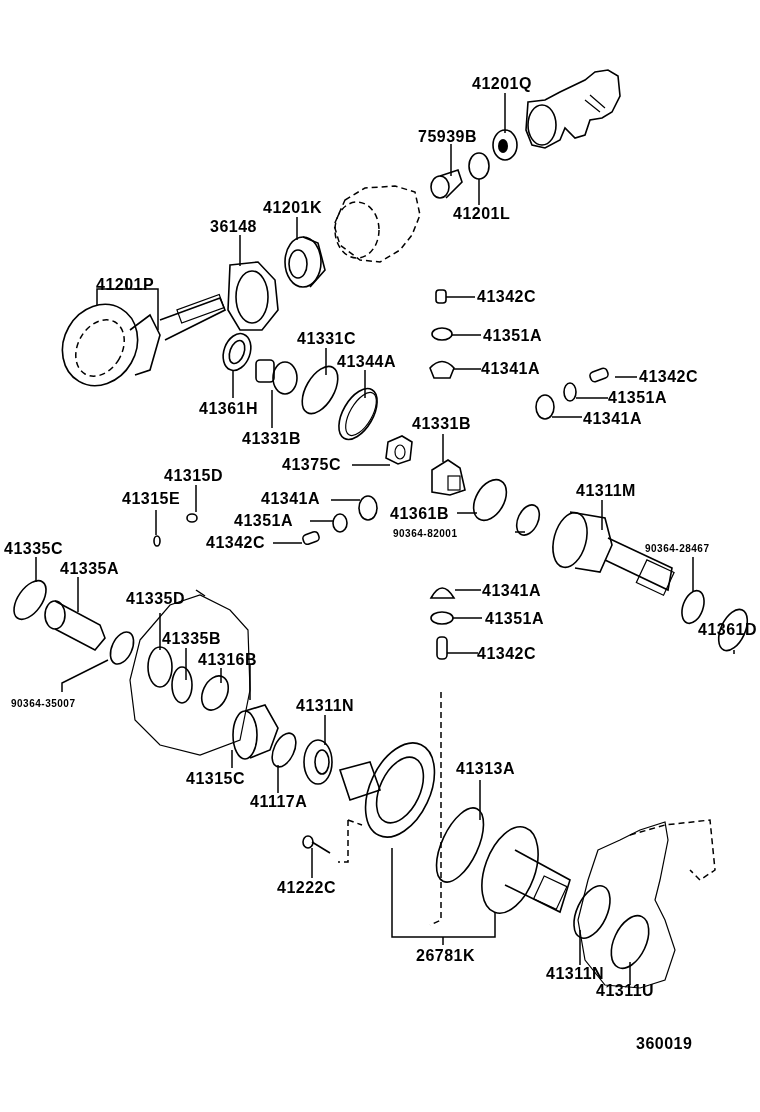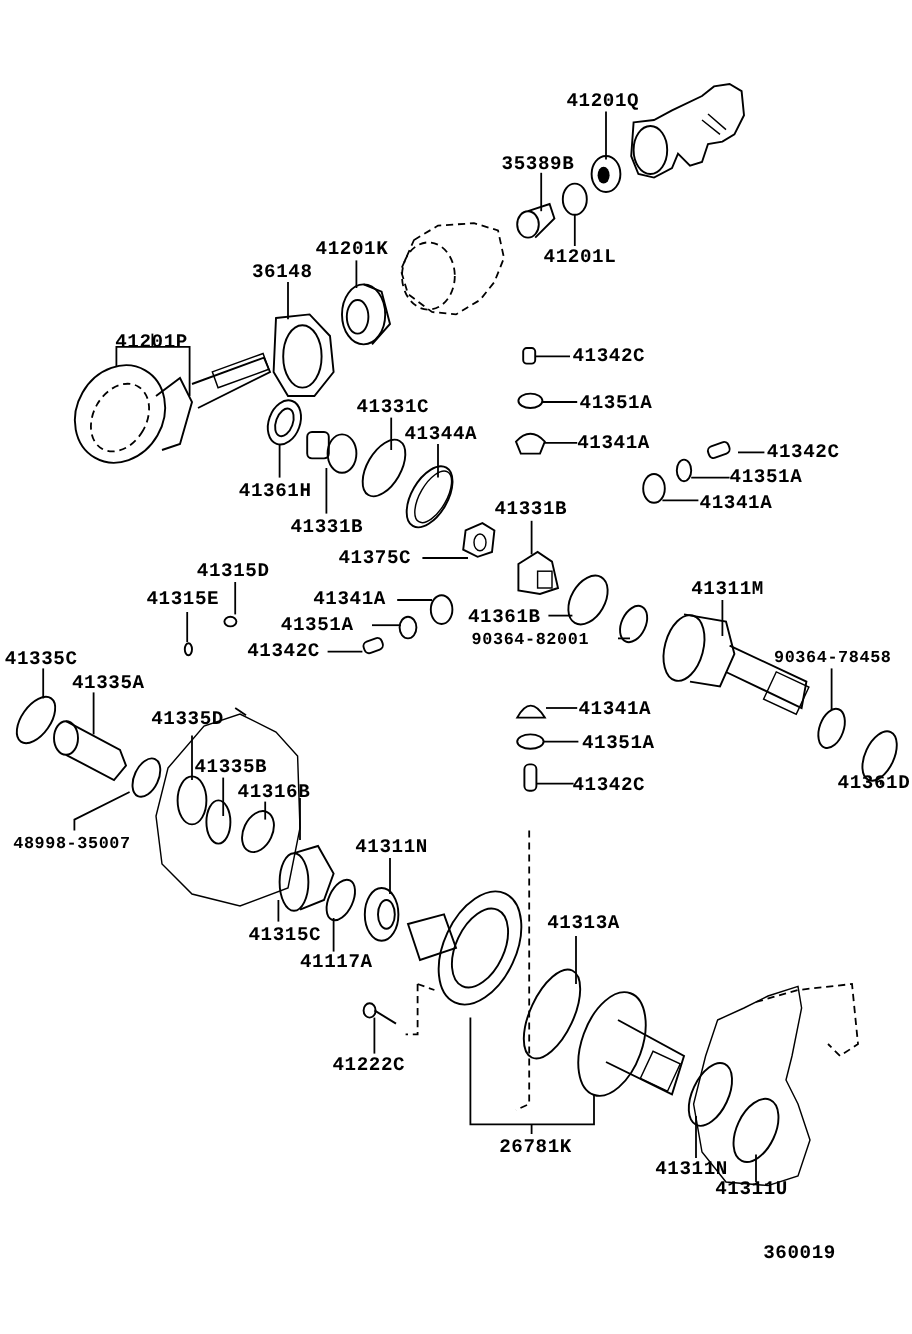--- a/index.html
+++ b/index.html
@@ -1,19 +1,19 @@
 <!DOCTYPE html>
 <html><head>
 <meta charset="utf-8">
 <style>
   html, body { margin:0; padding:0; background:#ffffff; }
   body { width:760px; height:1112px; position:relative; overflow:hidden; font-family:"Liberation Sans", sans-serif; }
   #diagram { position:absolute; left:0; top:0; width:760px; height:1112px; }
-  .lbl { position:absolute; font-family:Liberation Mono, monospace; font-weight:bold; font-size:16px; color:#000; white-space:nowrap; letter-spacing:0.5px; line-height:18px;text-align:right; }
-  .lbl.small { font-size:14px; }
+  .lbl { position:absolute; font-family:Liberation Sans, sans-serif; font-weight:bold; font-size:16px; color:#000; white-space:nowrap; letter-spacing:0.5px; line-height:18px;text-align:right; }
+  .lbl.small { font-size:10px; }
   svg .p { fill:none; stroke:#000; stroke-width:1.6; }
   svg .pt { fill:none; stroke:#000; stroke-width:1.2; }
   svg .ld { fill:none; stroke:#000; stroke-width:1.5; }
   svg .dash { fill:none; stroke:#000; stroke-width:1.5; stroke-dasharray:6 4; }
   svg .fill { fill:#000; }
 </style>
 </head>
 <body>
 
 <div id="diagram">
@@ -237,21 +237,21 @@
     <polyline class="ld" points="392,848 392,937 495,937 495,912"></polyline>
     <line class="ld" x1="443" y1="937" x2="443" y2="945"></line>
     <line class="ld" x1="580" y1="930" x2="580" y2="965"></line>
     <line class="ld" x1="630" y1="962" x2="630" y2="985"></line>
     <line class="ld" x1="196" y1="590" x2="205" y2="596"></line>
   </g>
 </svg>
 
 
 <span class="lbl" style="left:472px;top:75px">41201Q</span>
-<span class="lbl" style="left:418px;top:128px">35389B</span>
+<span class="lbl" style="left:418px;top:128px">75939B</span>
 <span class="lbl" style="left:453px;top:205px">41201L</span>
 <span class="lbl" style="left:263px;top:199px">41201K</span>
 <span class="lbl" style="left:210px;top:218px">36148</span>
 <span class="lbl" style="left:96px;top:276px">41201P</span>
 <span class="lbl" style="left:477px;top:288px">41342C</span>
 <span class="lbl" style="left:483px;top:327px">41351A</span>
 <span class="lbl" style="left:481px;top:360px">41341A</span>
 <span class="lbl" style="left:639px;top:368px">41342C</span>
 <span class="lbl" style="left:608px;top:389px">41351A</span>
 <span class="lbl" style="left:583px;top:410px">41341A</span>
@@ -262,33 +262,33 @@
 <span class="lbl" style="left:412px;top:415px">41331B</span>
 <span class="lbl" style="left:282px;top:456px">41375C</span>
 <span class="lbl" style="left:164px;top:467px">41315D</span>
 <span class="lbl" style="left:122px;top:490px">41315E</span>
 <span class="lbl" style="left:261px;top:490px">41341A</span>
 <span class="lbl" style="left:234px;top:512px">41351A</span>
 <span class="lbl" style="left:206px;top:534px">41342C</span>
 <span class="lbl" style="left:390px;top:505px">41361B</span>
 <span class="lbl small" style="left:393px;top:525px">90364-82001</span>
 <span class="lbl" style="left:576px;top:482px">41311M</span>
-<span class="lbl small" style="left:645px;top:540px">90364-78458</span>
+<span class="lbl small" style="left:645px;top:540px">90364-28467</span>
 <span class="lbl" style="left:482px;top:582px">41341A</span>
 <span class="lbl" style="left:485px;top:610px">41351A</span>
 <span class="lbl" style="left:477px;top:645px">41342C</span>
-<span class="lbl" style="left:698px;top:644px">41361D</span>
+<span class="lbl" style="left:698px;top:621px">41361D</span>
 <span class="lbl" style="left:4px;top:540px">41335C</span>
 <span class="lbl" style="left:60px;top:560px">41335A</span>
 <span class="lbl" style="left:126px;top:590px">41335D</span>
 <span class="lbl" style="left:162px;top:630px">41335B</span>
 <span class="lbl" style="left:198px;top:651px">41316B</span>
-<span class="lbl small" style="left:11px;top:695px">48998-35007</span>
+<span class="lbl small" style="left:11px;top:695px">90364-35007</span>
 <span class="lbl" style="left:296px;top:697px">41311N</span>
-<span class="lbl" style="left:207px;top:770px">41315C</span>
+<span class="lbl" style="left:186px;top:770px">41315C</span>
 <span class="lbl" style="left:250px;top:793px">41117A</span>
 <span class="lbl" style="left:456px;top:760px">41313A</span>
 <span class="lbl" style="left:277px;top:879px">41222C</span>
 <span class="lbl" style="left:416px;top:947px">26781K</span>
 <span class="lbl" style="left:546px;top:965px">41311N</span>
 <span class="lbl" style="left:596px;top:982px">41311U</span>
 <span class="lbl" style="left:636px;top:1035px">360019</span>
 </div>
 
 </body></html>

